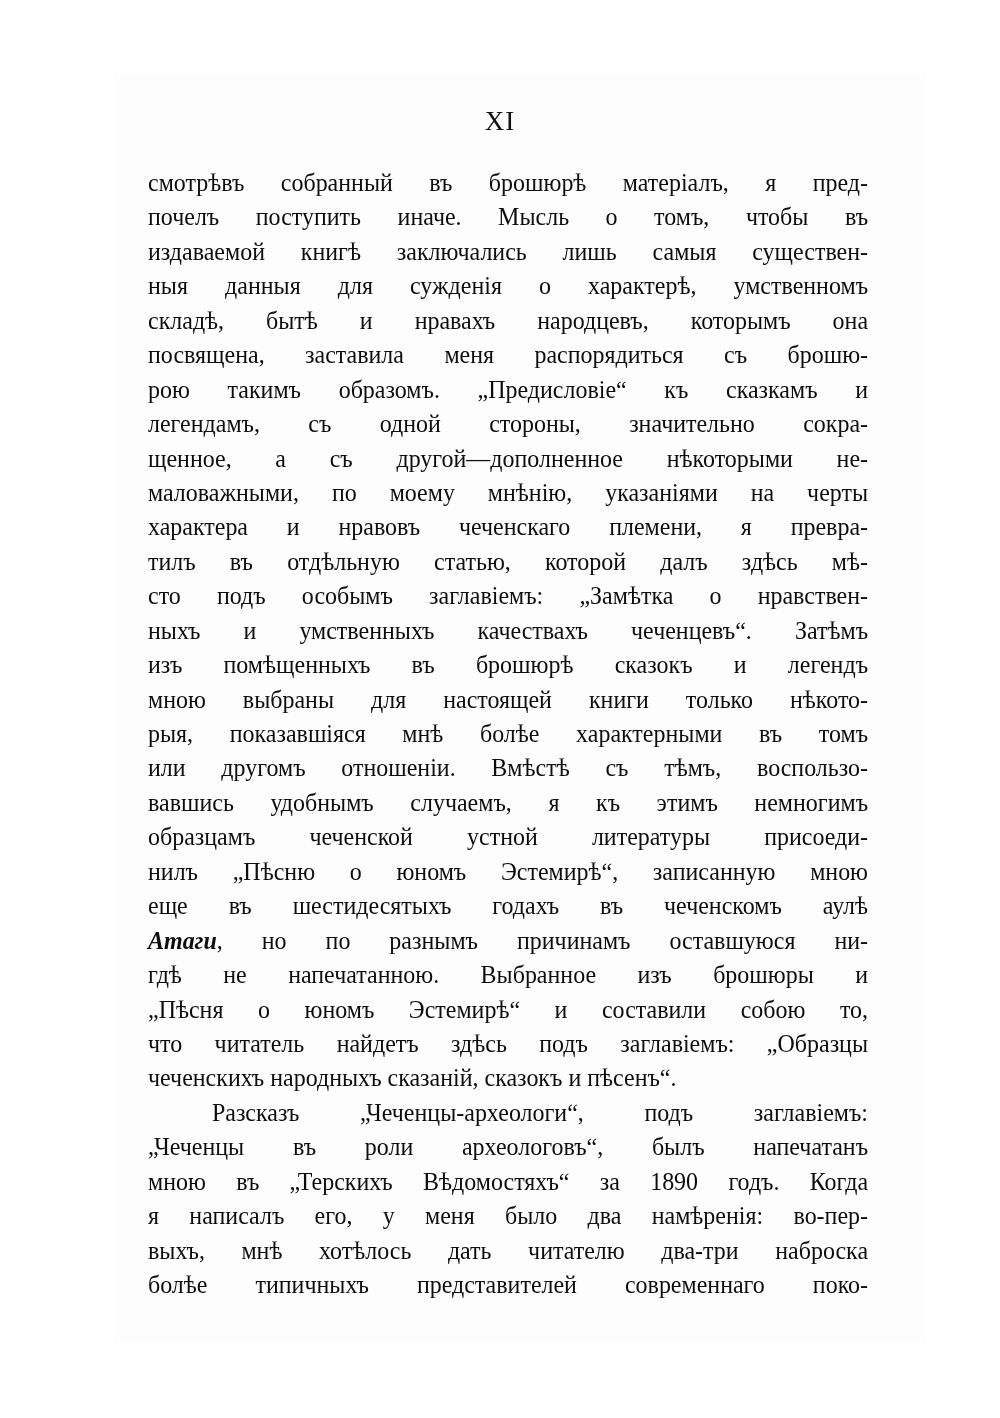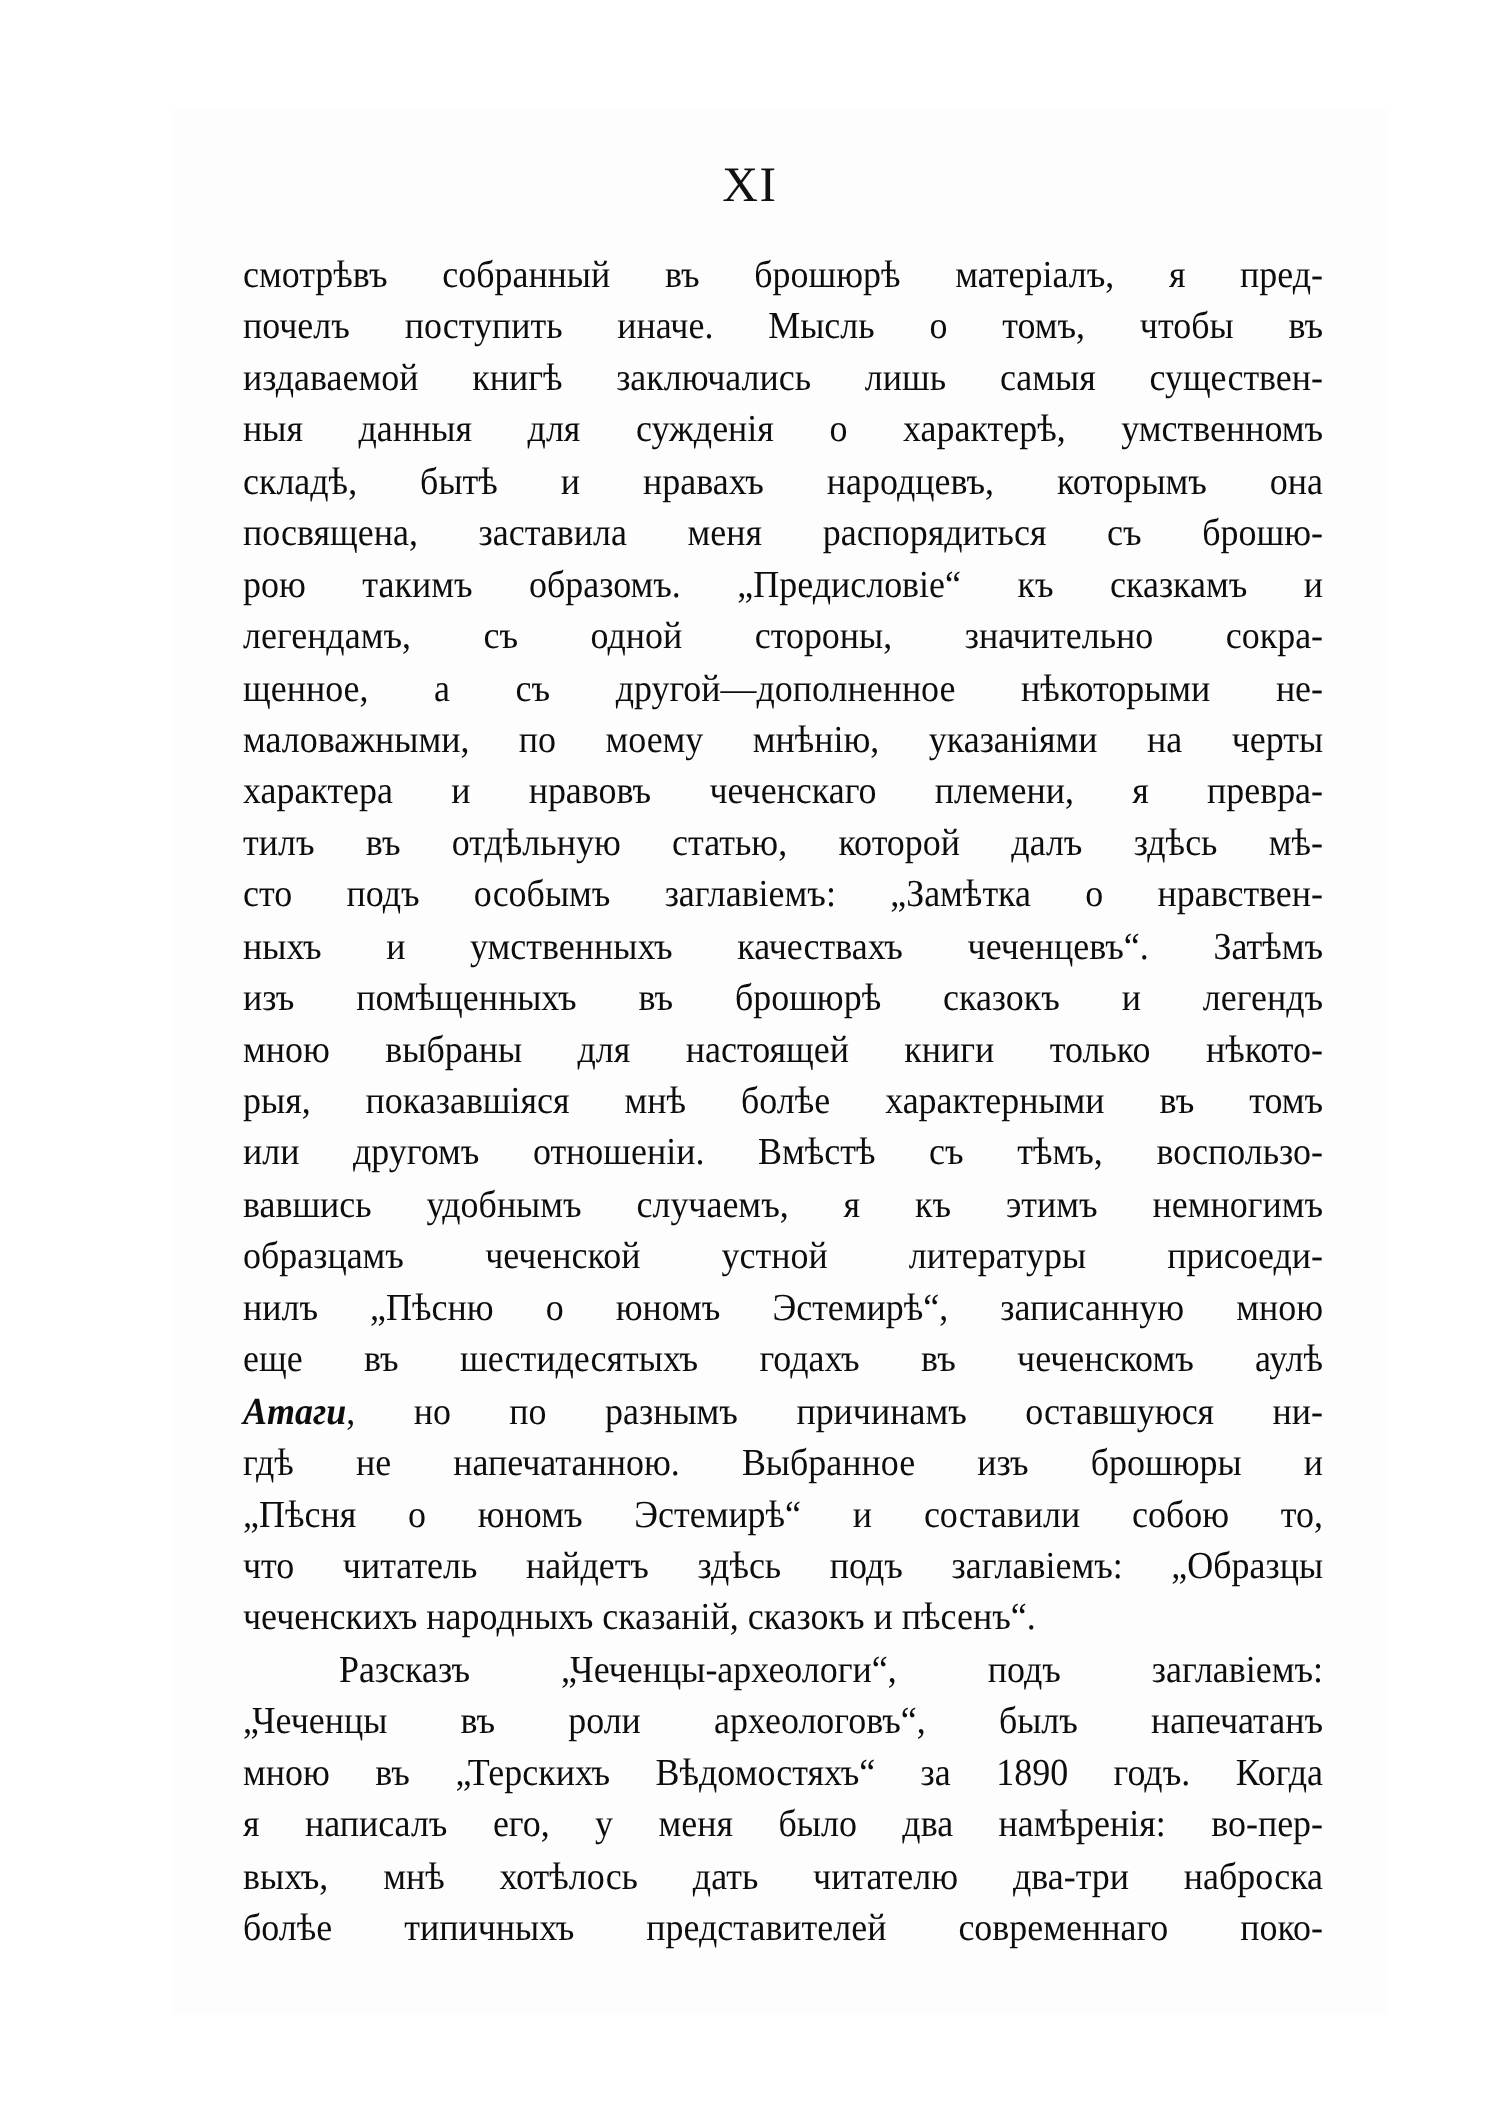--- a/index.html
+++ b/index.html
@@ -21,27 +21,27 @@
       height: 1270px;
       background: #fdfdfd;
     }
     .page-number {
       position: absolute;
       left: 0;
       width: 1000px;
       top: 106px;
       text-align: center;
       font-family: "Liberation Serif", "DejaVu Serif", serif;
-      font-size: 33px;
+      font-size: 27px;
       color: #111111;
       letter-spacing: 1px;
     }
     .text-block {
       position: absolute;
-      left: 162px;
+      left: 148px;
       top: 166px;
       width: 720px;
     }
     .line {
       display: block;
       height: 34.45px;
       line-height: 34.45px;
       font-family: "Liberation Serif", "DejaVu Serif", serif;
       font-size: 25.5px;
       color: #0d0d0d;

